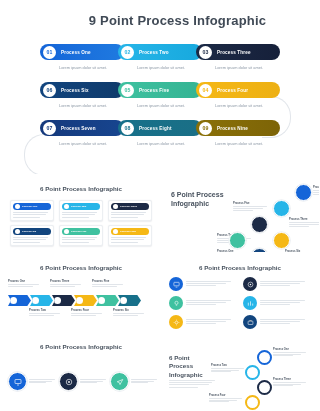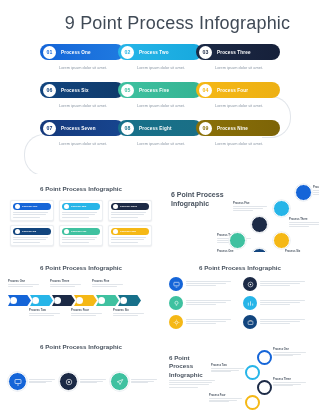--- a/index.html
+++ b/index.html
@@ -2,21 +2,21 @@
 <html><head>
 <meta charset="utf-8">
 <style>
   html,body{margin:0;padding:0;background:#ffffff;}
   body{width:320px;height:411px;overflow:hidden;font-family:"Liberation Sans",sans-serif;color:#3b4a5a;}
   .page{position:relative;width:320px;height:411px;background:#fff;}
 
   
   .hero{position:relative;width:320px;height:172px;background:#fff;}
   .hero-title{position:absolute;left:0;right:0;top:13px;text-align:center;
-    font-size:18px;font-weight:400;color:#404a56;letter-spacing:.2px;padding-left:35px;}
+    font-size:13px;font-weight:700;color:#404a56;letter-spacing:.2px;padding-left:35px;}
 
   .grid-wrap{position:absolute;left:0;top:44px;width:320px;height:124px;}
   .row{position:absolute;left:0;width:320px;height:38px;}
   .row.r1{top:0;}
   .row.r2{top:38px;}
   .row.r3{top:76px;}
 
   .cell{position:absolute;width:84px;}
   .cell.c0{left:40px;}
   .cell.c1{left:118px;}

